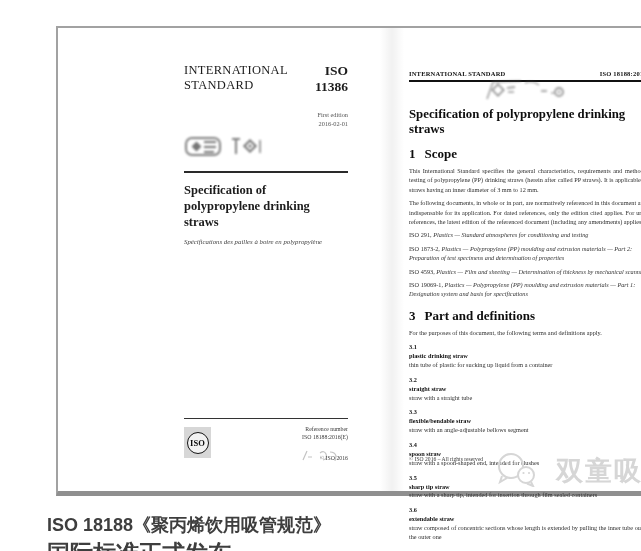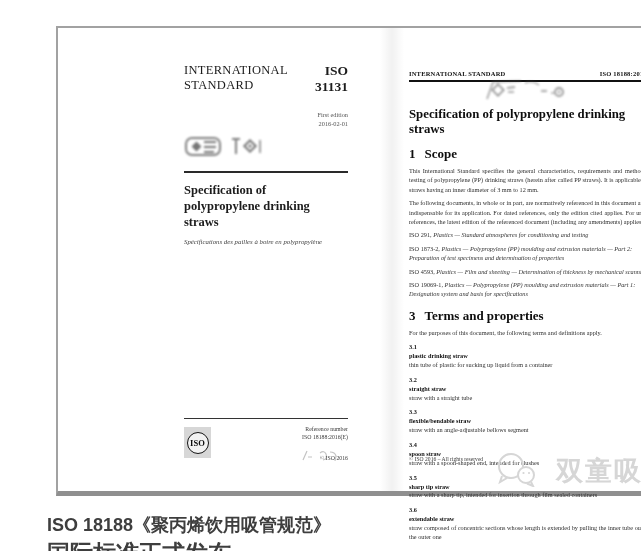--- a/index.html
+++ b/index.html
@@ -88,21 +88,21 @@
 
   <div class="frame">
     <div class="gutter-shade"></div>
     <div class="edge-shade"></div>
 
     <div class="cover">
       <div class="cover-head">
         <div class="cover-org">INTERNATIONAL STANDARD</div>
         <div class="cover-num">
           <div>ISO</div>
-          <div>31131</div>
+          <div>11386</div>
         </div>
       </div>
       <div class="cover-edition">
         <div>First edition</div>
         <div>2016-02-01</div>
       </div>
       <div class="cover-stamp">
         <svg width="90" height="26" viewBox="0 0 90 26">
           <rect x="2" y="4" width="34" height="17" rx="6" fill="none" stroke="#4a4a4a" stroke-width="2"></rect>
           <rect x="9" y="9" width="7" height="7" transform="rotate(45 12.5 12.5)" fill="#3c3c3c"></rect>
@@ -176,21 +176,21 @@
       <div class="ref">
         <span>ISO 4593,</span>
         <i>Plastics — Film and sheeting — Determination of thickness by mechanical scanning</i>
       </div>
       <div class="ref">
         <span>ISO 19069-1,</span>
         <i>Plastics — Polypropylene (PP) moulding and extrusion materials — Part 1: Designation system and basis for specifications</i>
       </div>
 
       <div class="sec-head">
-        <span class="num">3</span><span>Terms and properties</span>
+        <span class="num">3</span><span>Part and definitions</span>
       </div>
       <div class="body-text">For the purposes of this document, the following terms and definitions apply.</div>
 
       <div class="term">
         <span class="t-num">3.1</span>
         <span class="t-name">plastic drinking straw</span>
         <span>thin tube of plastic for sucking up liquid from a container</span>
       </div>
       <div class="term">
         <span class="t-num">3.2</span>

